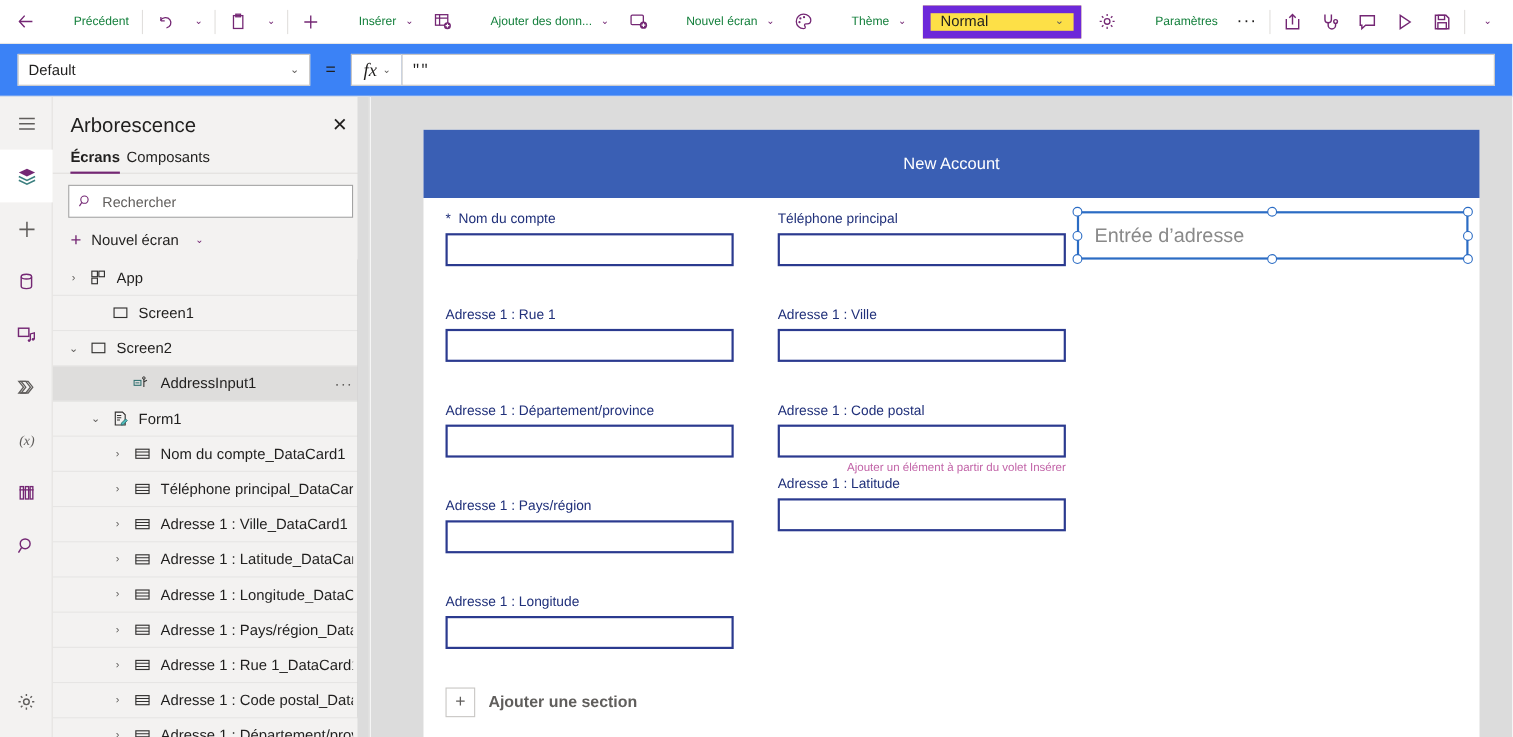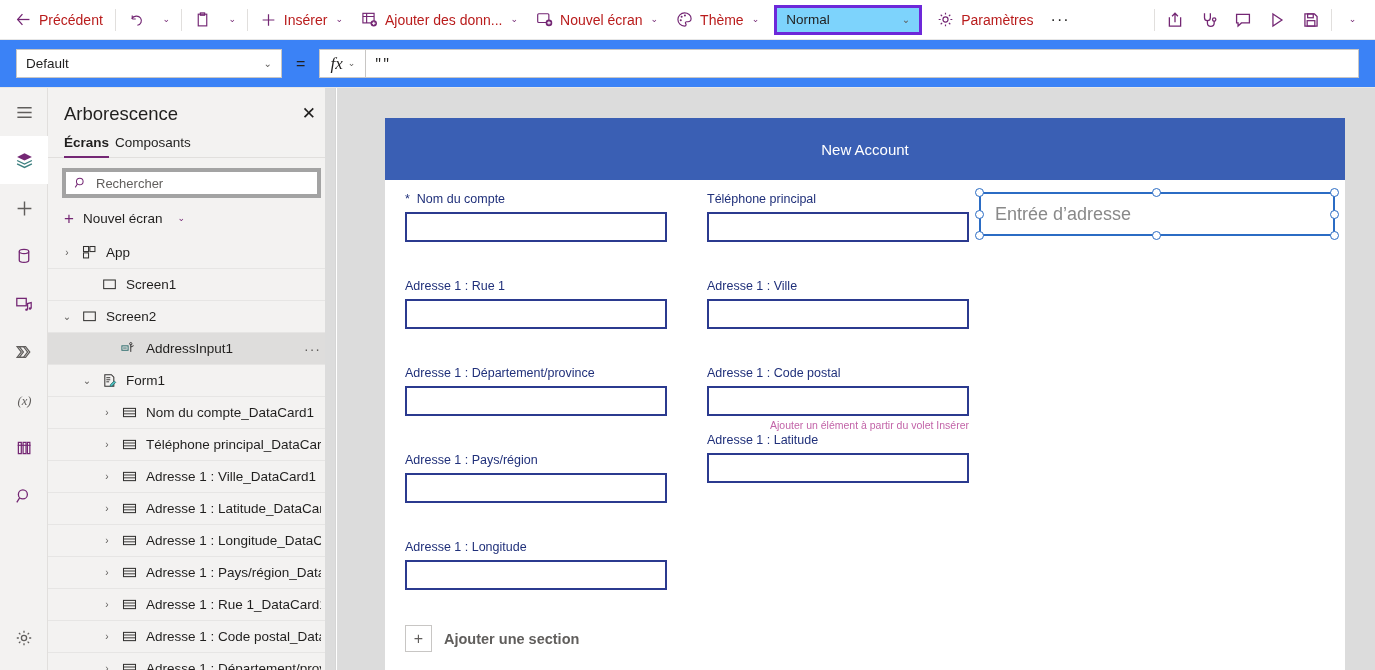--- a/index.html
+++ b/index.html
@@ -17,29 +17,29 @@
   .topbar {
     position: absolute; top: 0; left: 0; width: 1375px; height: 40px;
     background: #ffffff; border-bottom: 1px solid #e6e6e6;
     display: flex; align-items: center; padding: 0 6px;
   }
   .tb-item {
     display: flex; align-items: center; gap: 7px;
     height: 32px; padding: 0 9px; border-radius: 2px;
     color: #742774; font-size: 13.5px; white-space: nowrap; cursor: default;
   }
-  .tb-label { color: #b91c1c; font-size: 14px; }
+  .tb-label { color: #15803d; font-size: 11px; margin-left: 28px; }
   .tb-ico { display: inline-flex; align-items: center; justify-content: center; width: 17px; height: 17px; color: #742774; }
   .tb-ico svg { display: block; }
   .tb-sep { width: 1px; height: 22px; background: #e1dfdd; margin: 0 3px; }
   .chev { color: #742774; font-size: 9px; line-height: 1; margin-left: 1px; }
   .caret-btn { display:flex; align-items:center; justify-content:center; width: 24px; height: 30px; border-radius:2px; }
   .ellipsis { color:#201f1e; font-size: 16px; letter-spacing: 1px; padding: 0 8px; height:30px; display:flex; align-items:center; }
   .mode-select {
-    height: 30px; width: 148px; border: 3px solid #6d28d9; background: #7dd3fc;
+    height: 30px; width: 148px; border: 7px solid #6d28d9; background: #fde047;
     display: flex; align-items: center; justify-content: space-between;
     padding: 0 9px; font-size: 13.5px; color: #201f1e; margin: 0 6px;
   }
   .mode-select .chev { color: #605e5c; font-size: 10px; }
   .tb-right { margin-left: auto; display: flex; align-items: center; }
   .icon-btn { width: 34px; height: 32px; display:flex; align-items:center; justify-content:center; border-radius:2px; color:#742774; }
 
   
   .formulabar {
     position: absolute; top: 40px; left: 0; width: 1375px; height: 48px;
@@ -90,21 +90,21 @@
   .tree-title { font-size: 18.5px; color:#201f1e; font-weight:400; }
   .close-x { color:#201f1e; font-size: 17px; line-height:1; padding: 3px 5px; cursor:default; }
   .tabs { display:flex; gap: 6px; padding: 4px 16px 0 16px; border-bottom: 1px solid #e1dfdd; }
   .tab { font-size: 13.5px; color:#201f1e; padding-bottom: 7px; position:relative; }
   .tab.active { font-weight: 600; }
   .tab.active:after {
     content:""; position:absolute; left:0; right:0; bottom:-1px; height:2px; background:#742774;
   }
   .search-wrap { padding: 10px 14px 4px 14px; }
   .search-box {
-    height: 30px; border: 4px solid #a3a3a3; background:#fff;
+    height: 30px; border: 1px solid #a3a3a3; background:#fff;
     display:flex; align-items:center; gap: 8px; padding: 0 8px;
   }
   .search-box .ph { color:#605e5c; font-size: 13px; }
   .newscreen {
     display:flex; align-items:center; gap:9px; padding: 8px 16px 10px 16px;
     color:#201f1e; font-size: 13.5px;
   }
   .newscreen .pl { color:#742774; font-size:17px; line-height:1; }
   .tree-list { position:relative; height: 440px; overflow:hidden; }
   .tnode {

